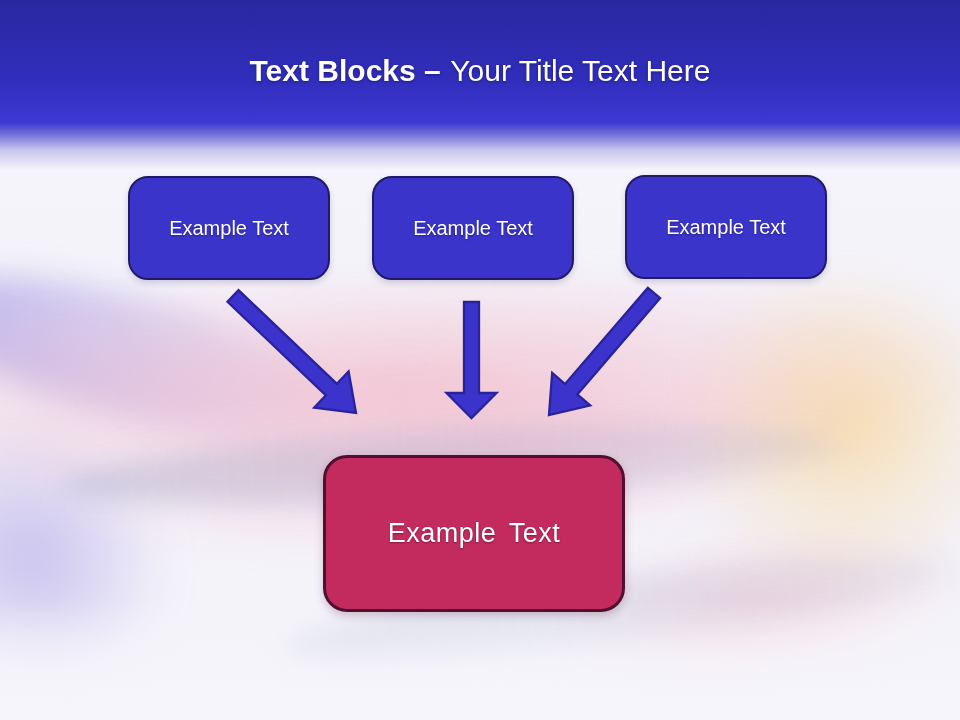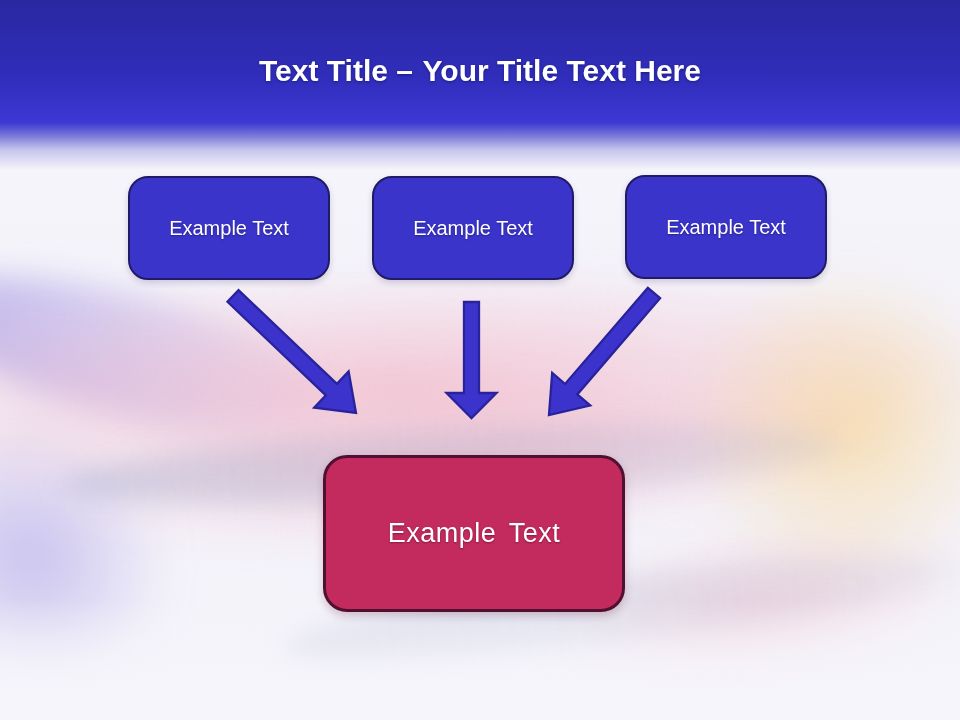--- a/index.html
+++ b/index.html
@@ -48,21 +48,21 @@
       #7b79d8 80%,
       #c5c4ed 88%,
       rgba(246,245,251,0) 100%);
   }
   .title{
     position:absolute;left:0;top:52px;width:960px;text-align:center;
     color:var(--title-color,#ffffff);font-size:30px;line-height:38px;
     text-shadow:0 1px 3px rgba(0,0,40,.40);white-space:nowrap;
   }
   .title .t-bold{font-weight:700;margin-right:.32em;}
-  .title .t-reg{font-weight:700;margin-top:12px;}
+  .title .t-reg{font-weight:400;margin-top:12px;}
   
   .tblock{
     position:absolute;width:202px;height:104px;box-sizing:border-box;
     background:var(--block-fill,#3b34cb);
     border:2.5px solid var(--block-border,#201b66);
     border-radius:20px;
     display:flex;align-items:center;justify-content:center;
     color:var(--block-text-color,#ffffff);font-size:20px;
     text-shadow:0 1px 2px rgba(10,10,50,.45);
     box-shadow:0 3px 6px rgba(40,30,100,.18);
@@ -106,21 +106,21 @@
     <div class="s-gold"></div>
     <div class="s-gray1"></div>
     <div class="s-gray2"></div>
     <div class="s-fade-top"></div>
     <div class="s-fade-bottom"></div>
   </div>
 
   <div class="header"></div>
 
   <div class="title">
-    <span class="t-bold">Text Title –</span><span class="t-reg">Your Title Text Here</span>
+    <span class="t-bold">Text Blocks –</span><span class="t-reg">Your Title Text Here</span>
   </div>
 
   <div class="tblock b1">
     <span>Example Text</span>
   </div>
   <div class="tblock b2">
     <span>Example Text</span>
   </div>
   <div class="tblock b3">
     <span>Example Text</span>

